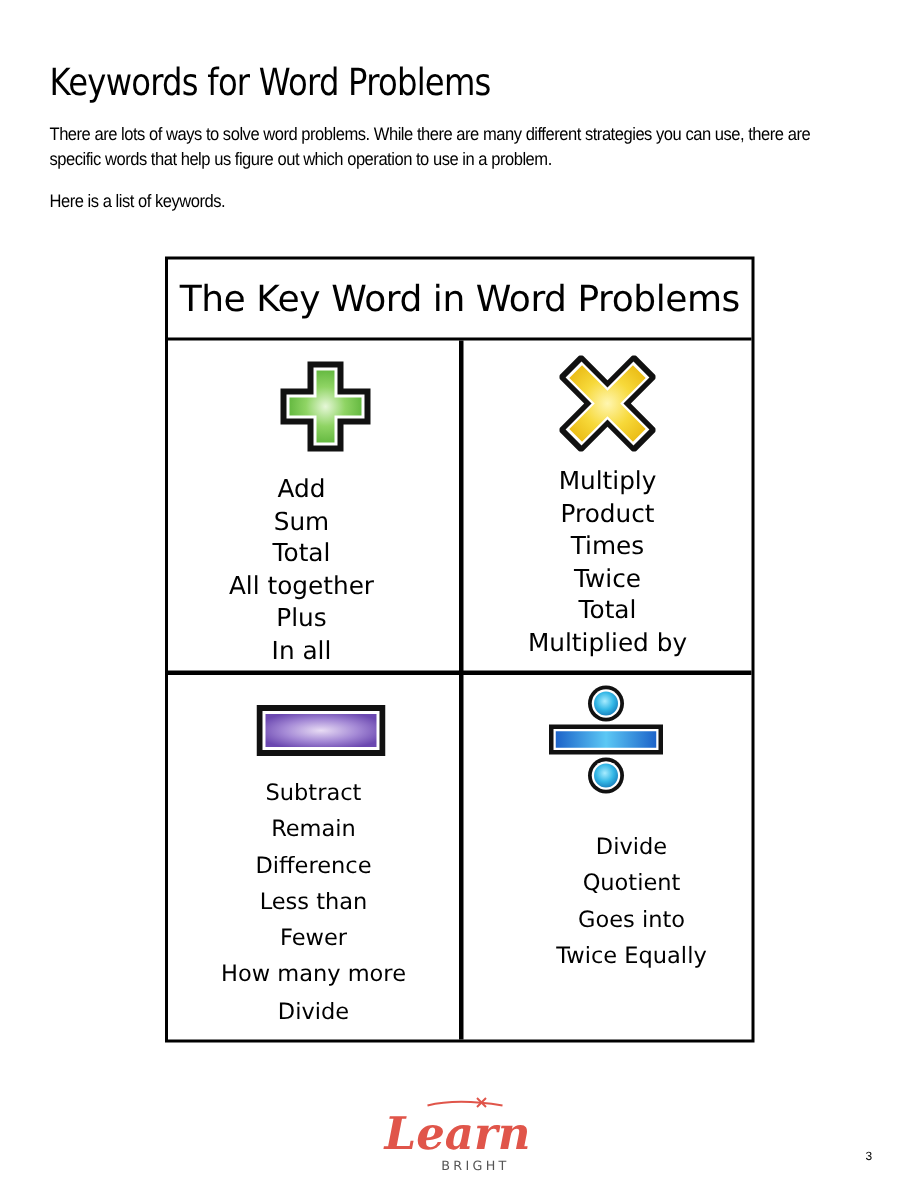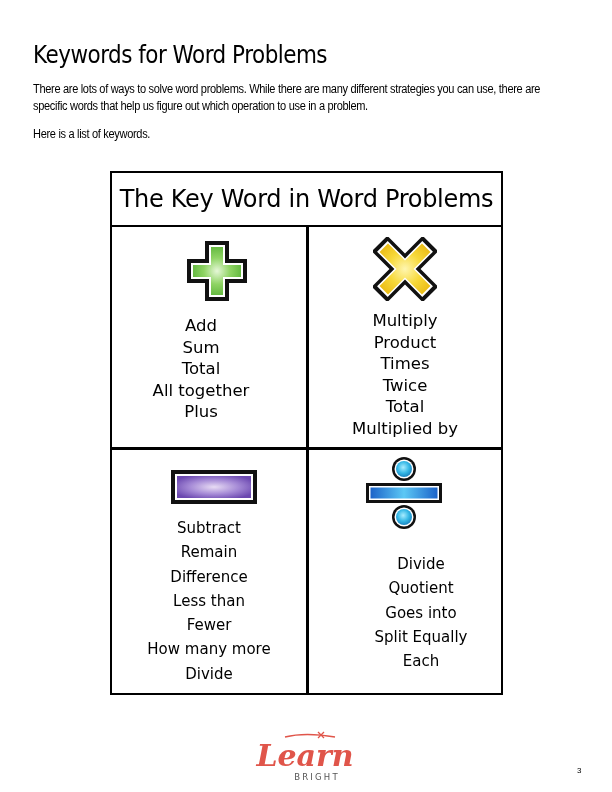--- a/index.html
+++ b/index.html
@@ -47,20 +47,21 @@
       <path d="M20 2 H44 V20 H62 V44 H44 V62 H20 V44 H2 V20 H20 Z" fill="#111"></path>
       <path d="M24 6 H40 V24 H58 V40 H40 V58 H24 V40 H6 V24 H24 Z" fill="#fff"></path>
       <path d="M26 8 H38 V26 H56 V38 H38 V56 H26 V38 H8 V26 H26 Z" fill="url(#gGreen)"></path>
     </svg>
     <div class="words" style="top:88px">
       <span class="w">Add</span>
       <span class="w">Sum</span>
       <span class="w">Total</span>
       <span class="w">All together</span>
       <span class="w">Plus</span>
+      <span class="w">In all</span>
     </div>
   </div>
 
   <div class="cell cell-mul">
     <svg class="icon" style="left:64px;top:10px" width="64" height="64" viewBox="0 0 64 64">
       <defs>
         <radialGradient id="gYellow" cx="50%" cy="50%" r="55%">
           <stop offset="0" stop-color="#fff6b0"></stop>
           <stop offset="0.5" stop-color="#f7d93a"></stop>
           <stop offset="1" stop-color="#e9b810"></stop>
@@ -127,22 +128,21 @@
       <rect x="5" y="30" width="70" height="14" fill="#fff"></rect>
       <rect x="6.5" y="31.5" width="67" height="11" fill="url(#gBlueBar)"></rect>
       <circle cx="40" cy="61" r="12" fill="#111"></circle>
       <circle cx="40" cy="61" r="9.5" fill="#fff"></circle>
       <circle cx="40" cy="61" r="8" fill="url(#gBlueDot)"></circle>
     </svg>
     <div class="words" style="top:102px">
       <span class="w">Divide</span>
       <span class="w">Quotient</span>
       <span class="w">Goes into</span>
-      <span class="w">Split Equally</span>
-      <span class="w">Each</span>
+      <span class="w">Twice Equally</span>
     </div>
   </div>
 </div>
 
 <div class="logo">
   <svg width="100" height="56" viewBox="0 0 100 56">
     <path d="M30 9 Q50 4 80 9" stroke="#e0554a" stroke-width="1.3" fill="none"></path>
     <path d="M63 4 L69 10 M69 4 L63 10" stroke="#e0554a" stroke-width="1.3"></path>
     <text x="50" y="38" text-anchor="middle" font-family="DejaVu Serif, serif" font-style="italic" font-weight="bold" font-size="30" fill="#e0554a">Learn</text>
     <text x="62" y="52" text-anchor="middle" font-family="DejaVu Sans, sans-serif" font-size="8.5" letter-spacing="2.2" fill="#555">BRIGHT</text>

